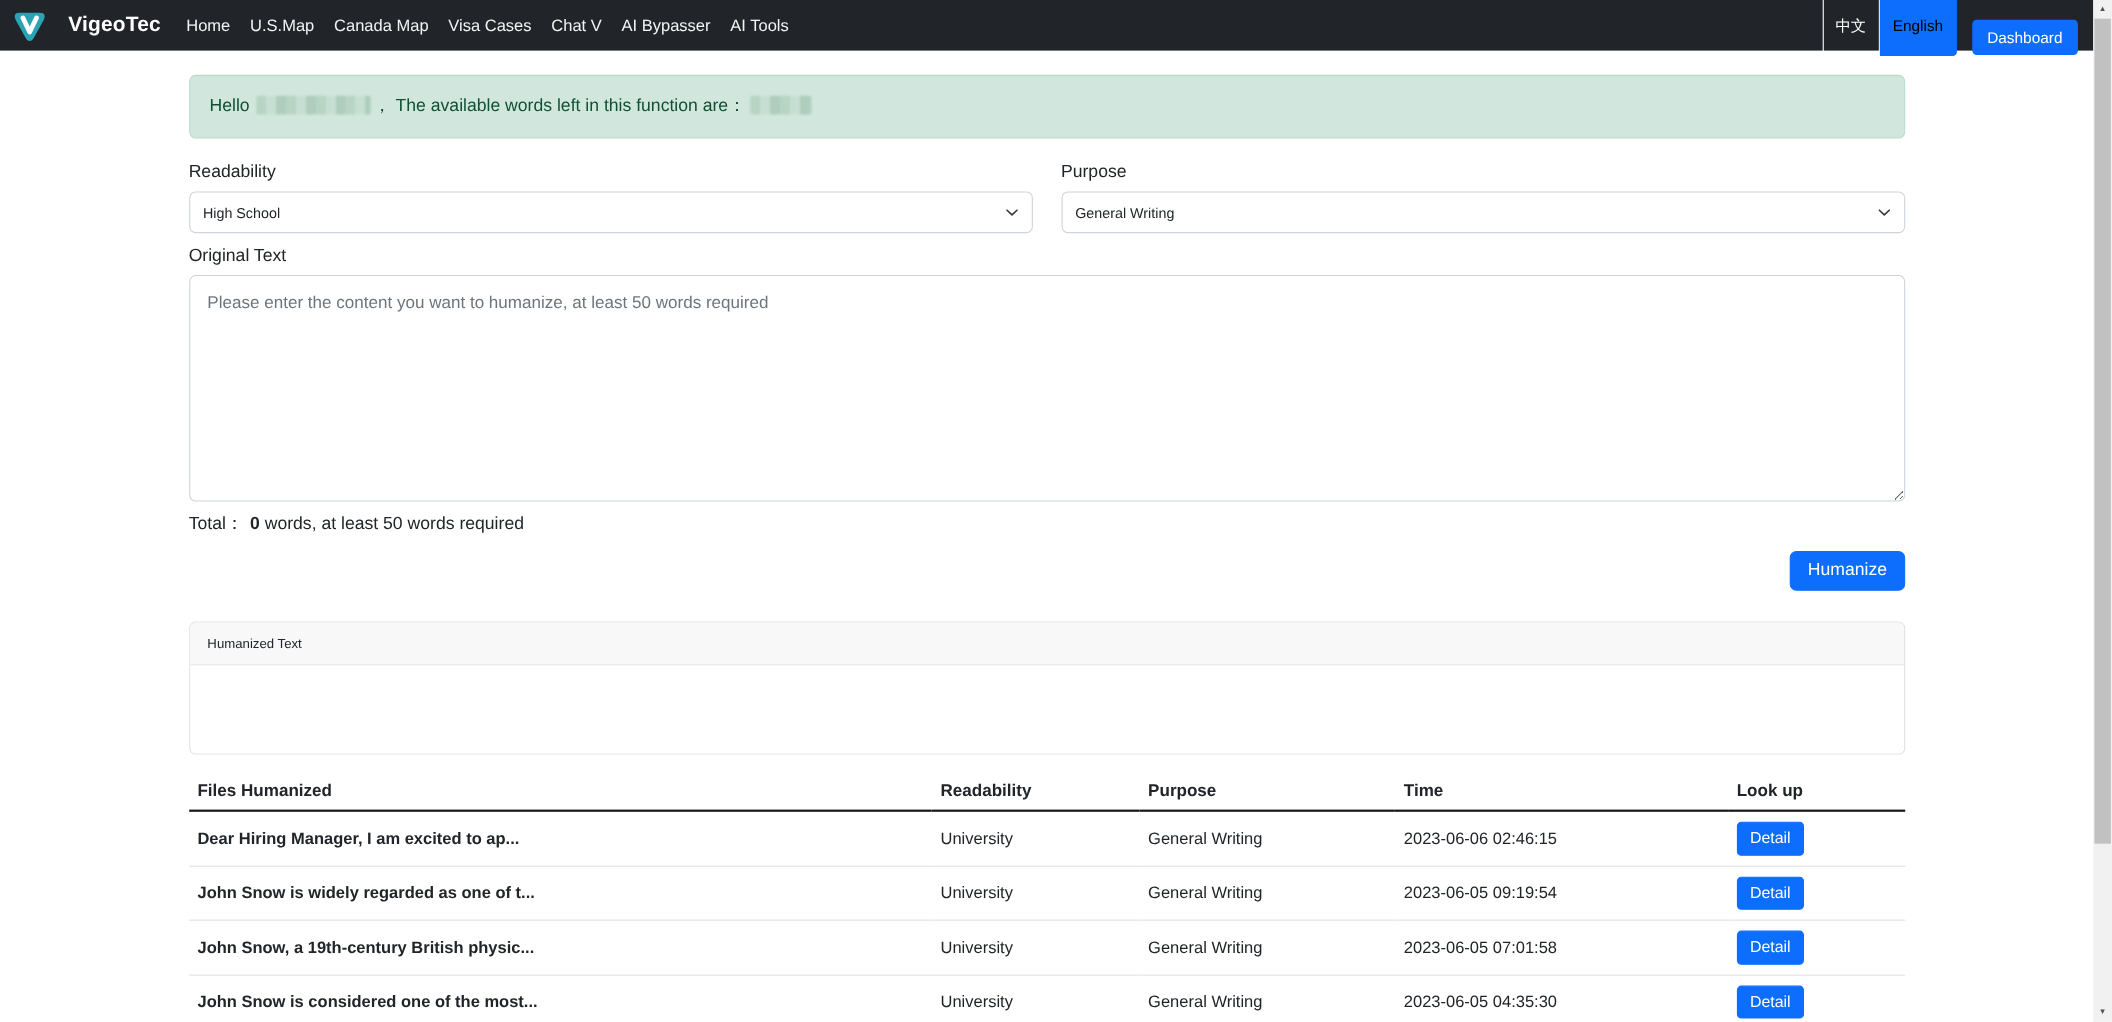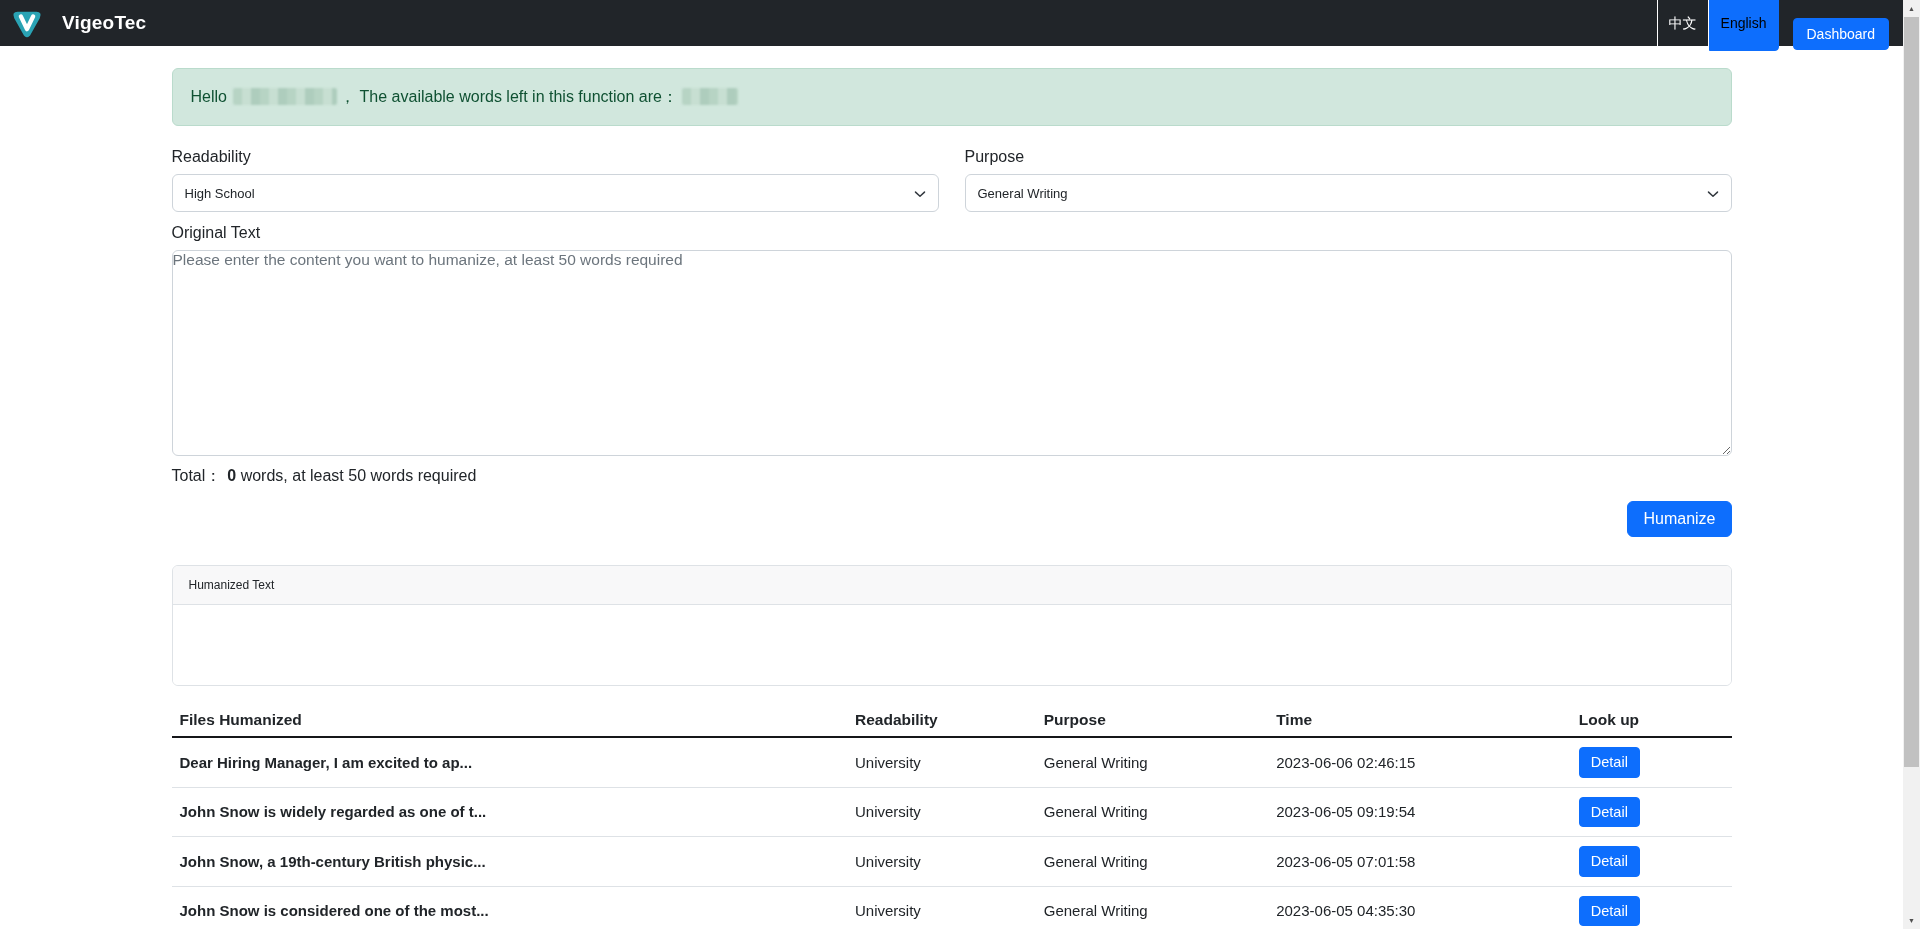--- a/index.html
+++ b/index.html
@@ -46,21 +46,21 @@
   .form-row{display:flex;gap:26px;margin-top:22px;}
   .form-col{flex:1;}
   .field-label{font-size:16px;margin-bottom:8px;}
   .select-wrap{position:relative;}
   select{width:100%;height:38px;appearance:none;-webkit-appearance:none;border:1px solid var(--input-border);
     border-radius:6px;padding:6px 36px 6px 12px;font-size:13px;font-family:inherit;color:var(--text);background:#fff;}
   .chevron{position:absolute;right:13px;top:12px;pointer-events:none;}
 
   .textarea-label{margin-top:12px;}
   textarea{width:100%;height:206px;border:1px solid var(--input-border);border-radius:6px;
-    padding:0;font-size:15.5px;font-family:inherit;color:var(--text);resize:both;display:block;}
+    padding:16px;font-size:15.5px;font-family:inherit;color:var(--text);resize:both;display:block;}
   textarea::placeholder{color:var(--placeholder);}
 
   .total-line{margin-top:10px;font-size:16px;}
   .total-line b{margin-left:6px;}
 
   .actions{display:flex;justify-content:flex-end;margin-top:14px;}
   .humanize-btn{background:var(--accent-blue);color:#fff;border:1px solid var(--accent-blue);
     border-radius:6px;font-size:16px;padding:9px 15px;}
 
   .card{margin-top:28px;border:1px solid var(--soft-border);border-radius:6px;overflow:hidden;}
@@ -91,20 +91,29 @@
   <div class="navbar">
     <div class="brand">
       <span style="display:flex;">
         <svg width="34" height="34" viewBox="0 0 36 36">
           <path d="M18 33 C16 33 15 32 14 30 L4.5 13 Q1.5 6 8 6 L28 6 Q34.5 6 31.5 13 L22 30 C21 32 20 33 18 33 Z" fill="var(--brand-teal)"></path>
           <path d="M11.5 11 L18 24.5 L24.5 11" fill="none" stroke="#ffffff" stroke-width="4.6" stroke-linecap="round" stroke-linejoin="round"></path>
         </svg>
       </span>
       <span class="brand-name">VigeoTec</span>
     </div>
+    <div class="nav-links" id="nav-list">
+        <span class="nav-link">Home</span>
+        <span class="nav-link">U.S.Map</span>
+        <span class="nav-link">Canada Map</span>
+        <span class="nav-link">Visa Cases</span>
+        <span class="nav-link">Chat V</span>
+        <span class="nav-link">AI Bypasser</span>
+        <span class="nav-link">AI Tools</span>
+      </div>
     <div class="nav-right">
       <div class="lang-group">
         <button class="btn lang-zh">中文</button>
         <button class="btn lang-en">English</button>
       </div>
       <button class="btn dashboard-btn">Dashboard</button>
     </div>
   </div>
 
   <div class="container">

